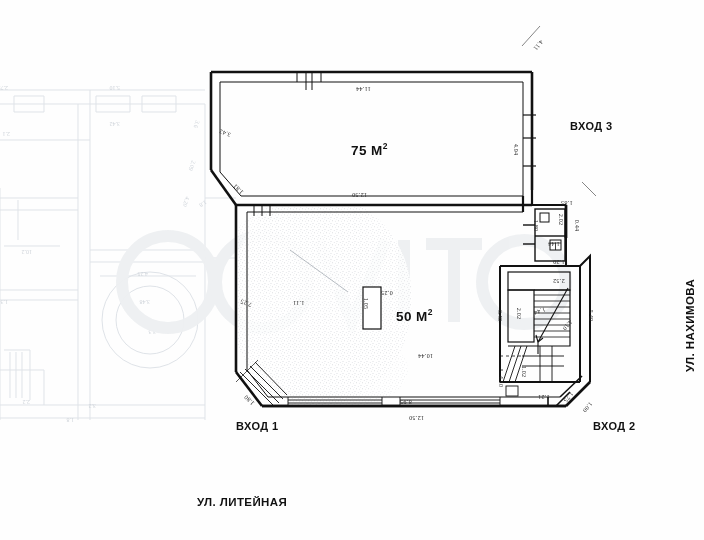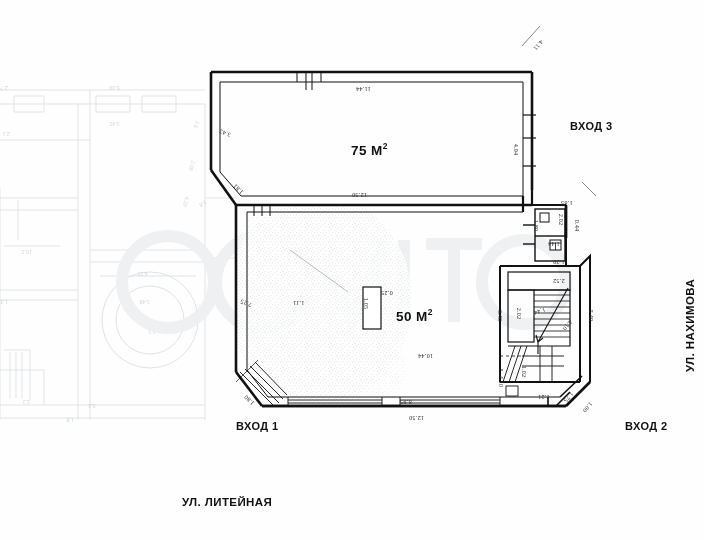--- a/index.html
+++ b/index.html
@@ -259,23 +259,23 @@
 
 <div class="lbl area" style="left:351px;top:141px;">
   <span>75 M</span><sup>2</sup>
 </div>
 <div class="lbl area" style="left:396px;top:307px;">
   <span>50 M</span><sup>2</sup>
 </div>
 
 <div class="lbl entrance" style="left:541px;top:120px;">ВХОД 3</div>
 <div class="lbl entrance" style="left:207px;top:420px;">ВХОД 1</div>
-<div class="lbl entrance" style="left:596px;top:420px;">ВХОД 2</div>
-
-<div class="lbl street" style="left:182px;top:496px;">УЛ. ЛИТЕЙНАЯ</div>
+<div class="lbl entrance" style="left:564px;top:420px;">ВХОД 2</div>
+
+<div class="lbl street" style="left:197px;top:496px;">УЛ. ЛИТЕЙНАЯ</div>
 <div class="lbl street vert" style="left:684px;top:372px;">УЛ. НАХИМОВА</div>
 
 <div class="dim d180" style="left:356px;top:86px;">11.44</div>
 <div class="dim d200" style="left:219px;top:130px;">3.42</div>
 <div class="dim d180" style="left:352px;top:192px;">12.50</div>
 <div class="dim d90" style="left:511px;top:146px;">4.94</div>
 <div class="dim d225" style="left:232px;top:186px;">1.81</div>
 <div class="dim d130" style="left:533px;top:42px;">4.11</div>
 
 <div class="dim d180" style="left:561px;top:200px;">1.85</div>

